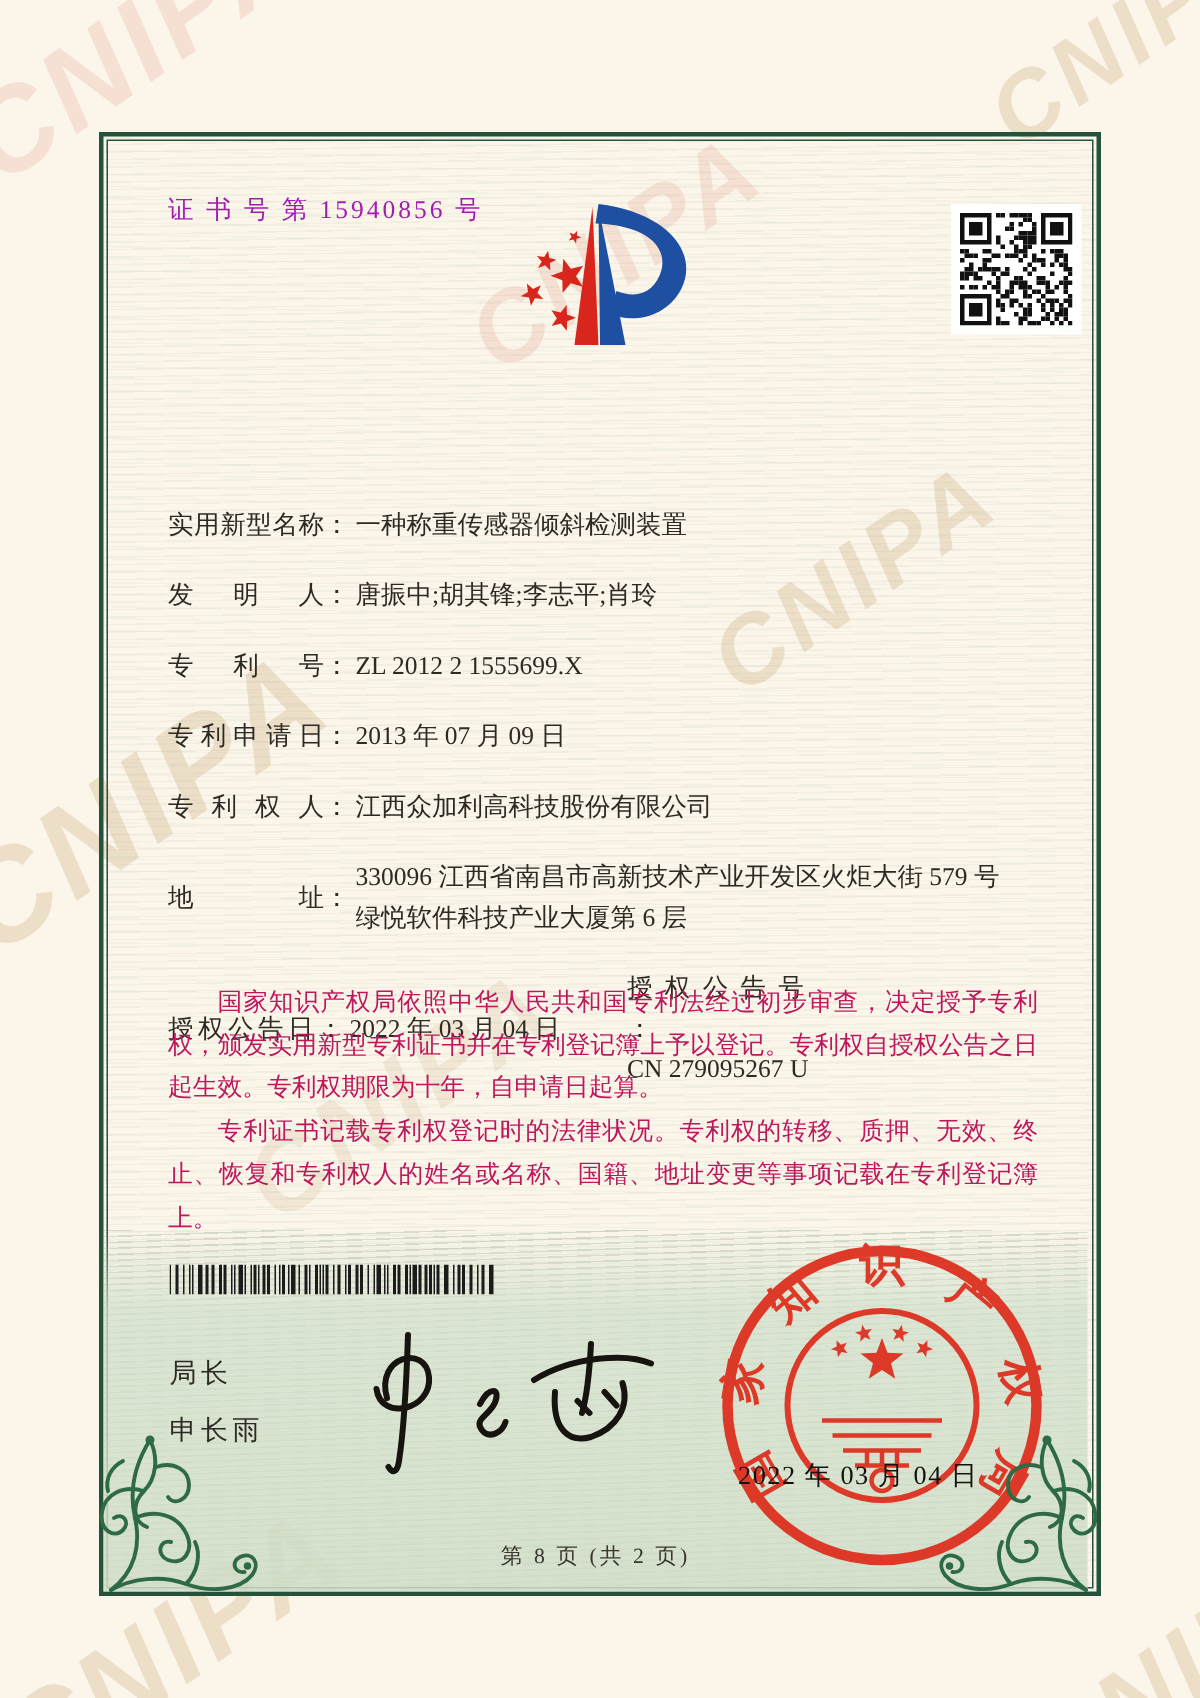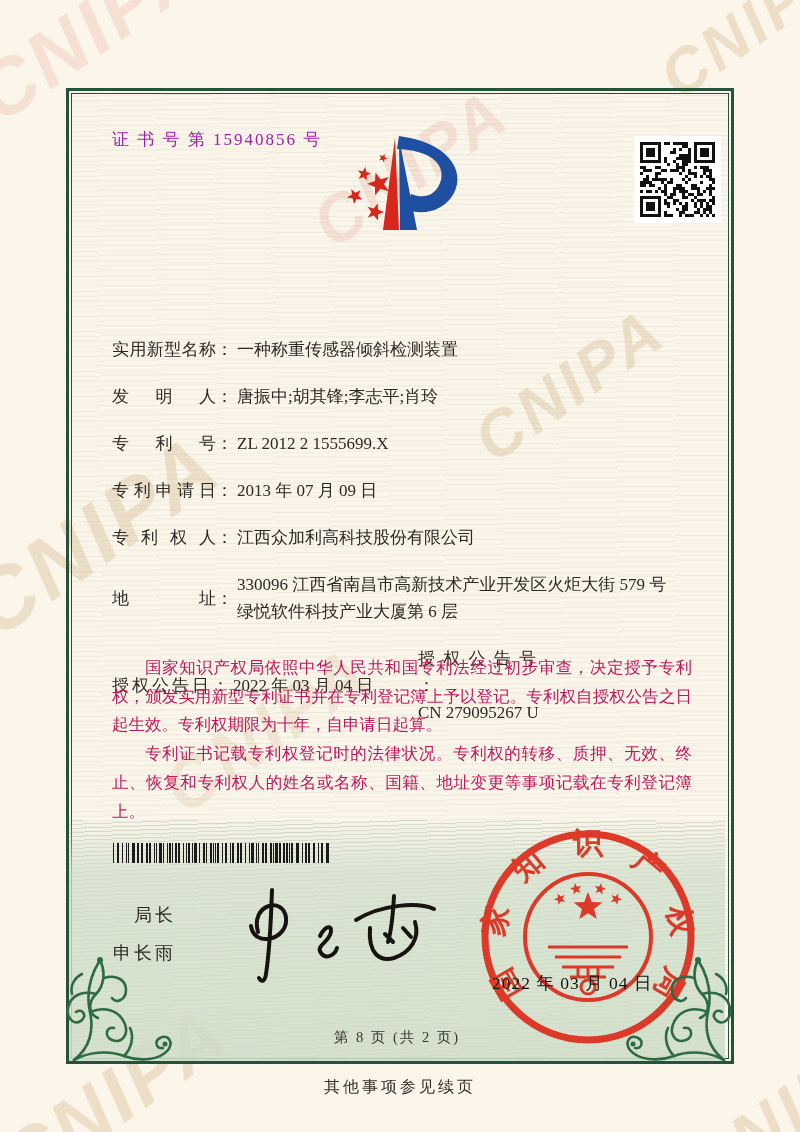--- a/index.html
+++ b/index.html
@@ -63,21 +63,21 @@
   .frow.grant .flabel{ width:auto; letter-spacing:3px; }
 
   .paras{
     position:absolute; left:112px; top:654px; width:580px; z-index:3;
     font-size:16.5px; line-height:1.74; text-align:justify; color:#be185d;
   }
   .paras p{ margin:0; text-indent:2em; }
 
   .barcode{ position:absolute; left:113px; top:843px; z-index:3; line-height:0; }
 
-  .signer{ position:absolute; left:113px; top:903px; z-index:3; font-size:18px; letter-spacing:3px;text-align:right; }
+  .signer{ position:absolute; left:113px; top:903px; z-index:3; font-size:18px; letter-spacing:3px; }
   .signer div{ margin-bottom:14px; }
   .signature{ position:absolute; left:222px; top:880px; z-index:3; }
 
   .seal{ position:absolute; left:477px; top:826px; z-index:4; opacity:0.93; }
   .seal-date{
     position:absolute; left:492px; top:971px; z-index:5;
     font-size:17.5px; letter-spacing:1px; color:#141210; white-space:nowrap;
   }
 
   .flourish{ position:absolute; z-index:4; line-height:0; }
@@ -528,15 +528,14 @@
       <path d="M36,38 C22,34 10,40 8,52 C6,64 16,70 22,64 C27,59 22,52 16,56"></path>
       <path d="M44,22 C56,18 66,24 66,34 C66,44 56,48 52,42"></path>
       <path d="M22,18 C14,22 10,30 12,38"></path>
       <path d="M64,100 C72,92 74,80 70,72"></path>
     </g>
     <circle cx="40" cy="4" r="3" fill="#2e6b45"></circle>
     <circle cx="105" cy="88" r="2.5" fill="#2e6b45"></circle>
   </svg>
 
   <div class="page-num">第 8 页 (共 2 页)</div>
-  <div class="cont-note">其他事项参见续页</div>
 
 </div>
 
 </body></html>

